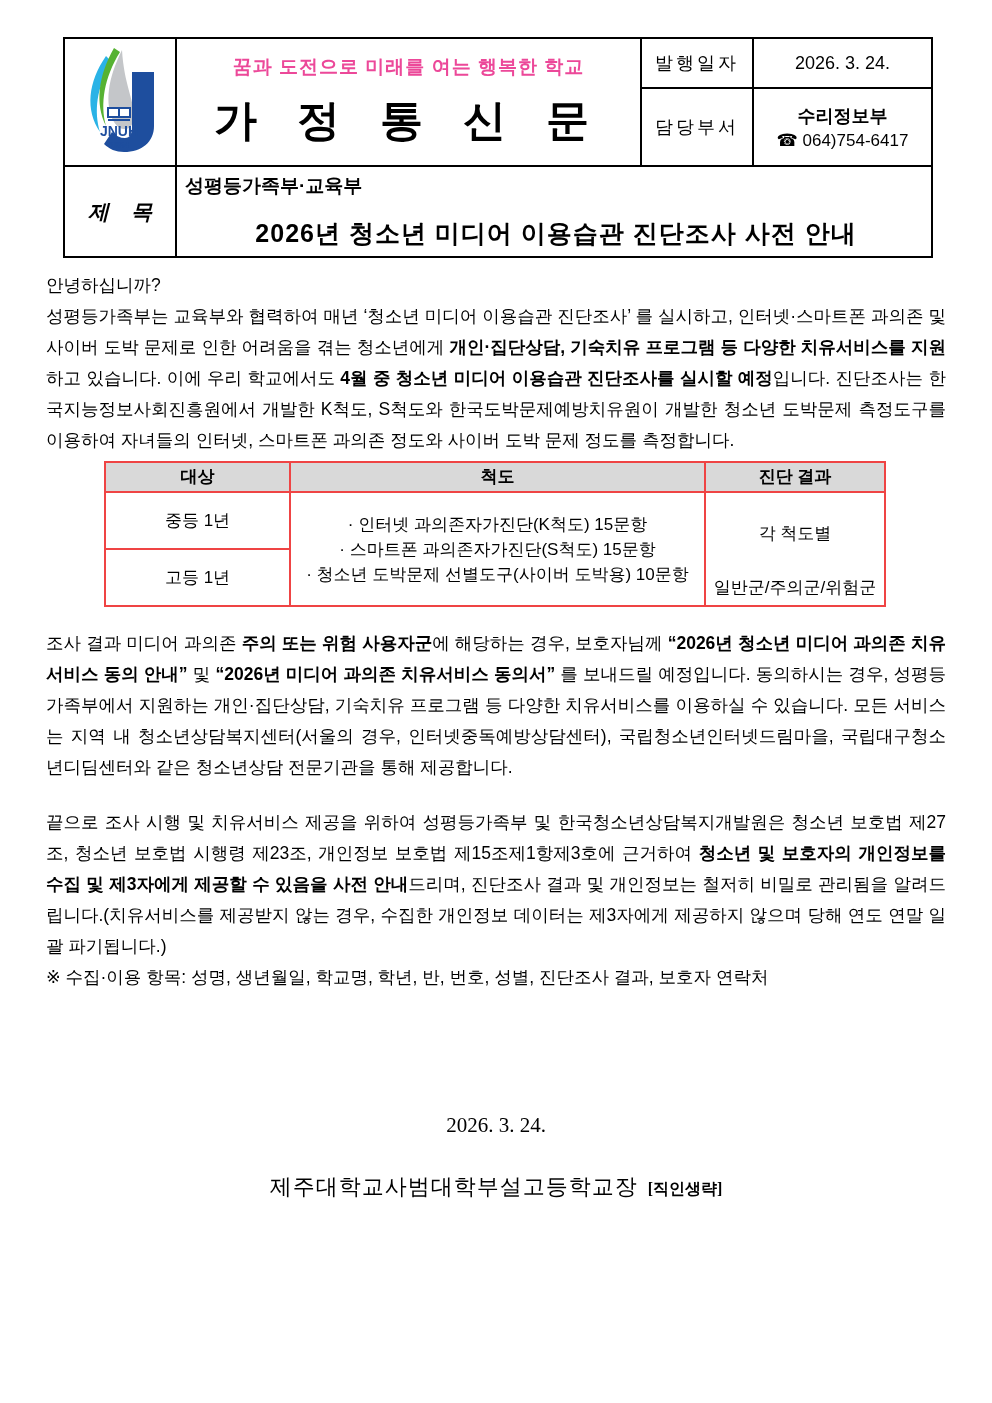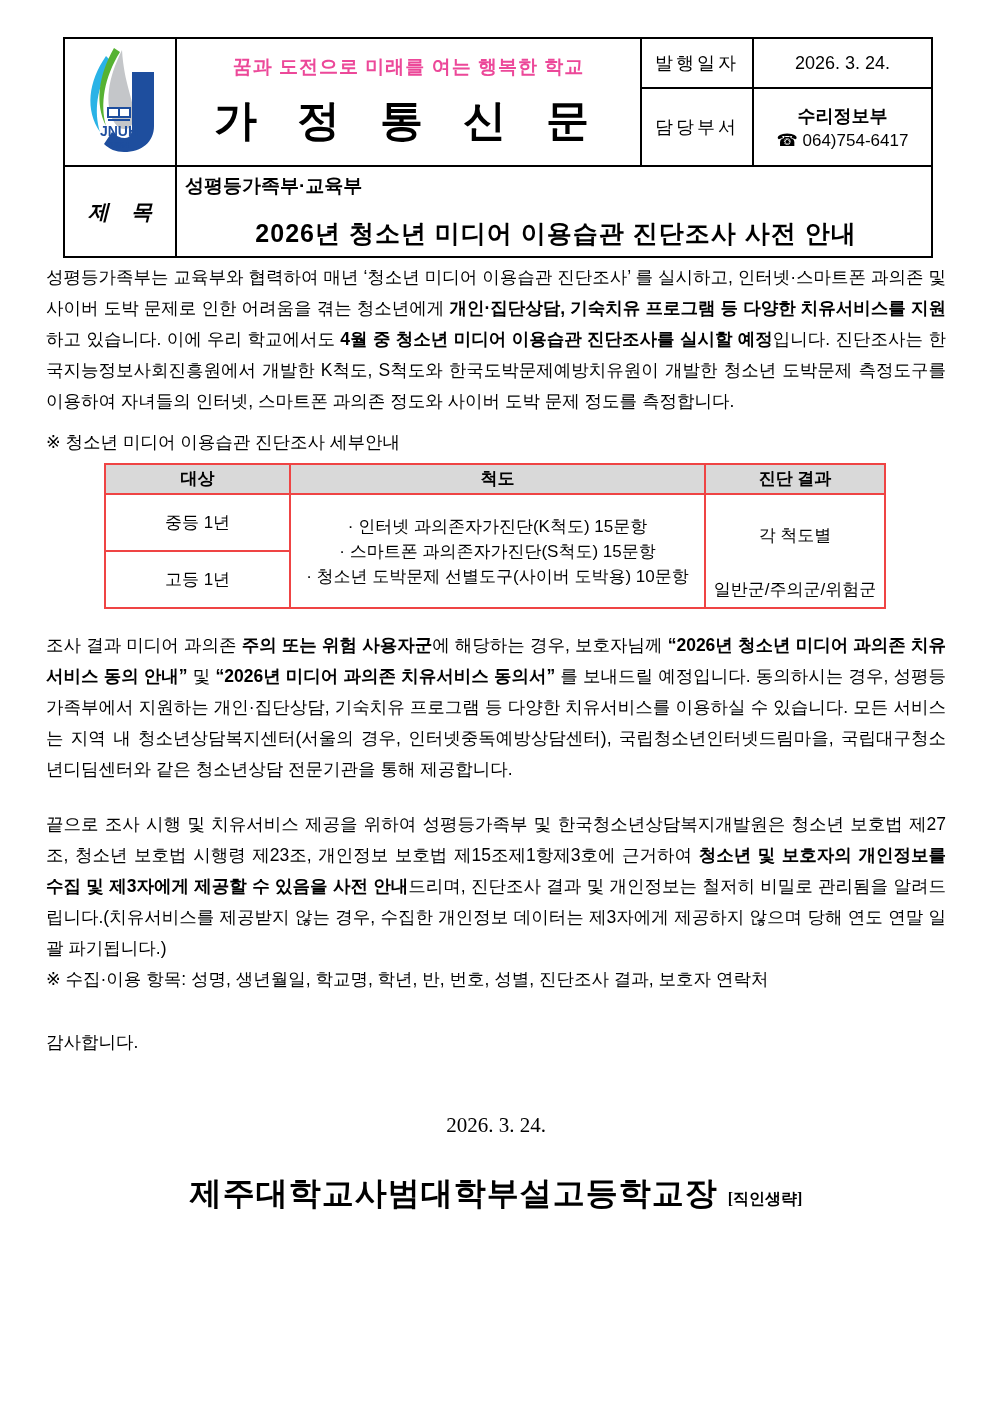--- a/index.html
+++ b/index.html
@@ -91,21 +91,21 @@
     font-size: 21px;
     font-family: "Liberation Serif", "DejaVu Serif", serif;
   }
   .signature-line {
     position: absolute;
     left: 0; top: 1172px;
     width: 100%;
     text-align: center;
     font-family: "Liberation Serif", "DejaVu Serif", serif;
   }
-  .signer { font-size: 32px; font-weight: bold; letter-spacing: 1px; }
+  .signer { font-size: 22px; font-weight: normal; letter-spacing: 1px; }
   .seal-note { font-size: 16px; font-weight: bold; margin-left: 6px; }
 
   
   .logo-wrap { display: inline-block; width: 96px; height: 116px; }
 </style>
 </head>
 <body>
 
 <div class="page">
 
@@ -152,24 +152,24 @@
       <td class="subject-label-cell">제  목</td>
       <td class="subject-cell" colspan="3">
         <div class="subject-org">성평등가족부·교육부</div>
         <div class="subject-title">2026년 청소년 미디어 이용습관 진단조사 사전 안내</div>
       </td>
     </tr>
   </tbody>
     </table>
 
   <div class="content">
+    <div class="greeting">안녕하십니까?</div>
 
     <div class="para"><span> 성평등가족부는 교육부와 협력하여 매년 ‘청소년 미디어 이용습관 진단조사’ 를 실시하고, 인터넷·스마트폰 과의존 및 사이버 도박 문제로 인한 어려움을 겪는 청소년에게 </span><b>개인·집단상담, 기숙치유 프로그램 등 다양한 치유서비스를 지원</b><span>하고 있습니다. 이에 우리 학교에서도 </span><b>4월 중 청소년 미디어 이용습관 진단조사를 실시할 예정</b><span>입니다. 진단조사는 한국지능정보사회진흥원에서 개발한 K척도, S척도와 한국도박문제예방치유원이 개발한 청소년 도박문제 측정도구를 이용하여 자녀들의 인터넷, 스마트폰 과의존 정도와 사이버 도박 문제 정도를 측정합니다.</span></div>
 
-    <div class="note-line">※ 청소년 미디어 이용습관 진단조사 세부안내</div>
 
     <table class="detail">
       <tbody>
           <tr>
         <th class="col-target">대상</th>
         <th class="col-scale">척도</th>
         <th class="col-result">진단 결과</th>
       </tr>
       <tr class="target-row">
         <td>중등 1년</td>
@@ -187,21 +187,20 @@
         <td>고등 1년</td>
       </tr>
     </tbody>
       </table>
 
     <div class="para para2"><span> 조사 결과 미디어 과의존 </span><b>주의 또는 위험 사용자군</b><span>에 해당하는 경우, 보호자님께 </span><b>“2026년 청소년 미디어 과의존 치유서비스 동의 안내”</b><span> 및 </span><b>“2026년 미디어 과의존 치유서비스 동의서”</b><span> 를 보내드릴 예정입니다. 동의하시는 경우, 성평등가족부에서 지원하는 개인·집단상담, 기숙치유 프로그램 등 다양한 치유서비스를 이용하실 수 있습니다. 모든 서비스는 지역 내 청소년상담복지센터(서울의 경우, 인터넷중독예방상담센터), 국립청소년인터넷드림마을, 국립대구청소년디딤센터와 같은 청소년상담 전문기관을 통해 제공합니다.</span></div>
 
     <div class="para para3"><span> 끝으로 조사 시행 및 치유서비스 제공을 위하여 성평등가족부 및 한국청소년상담복지개발원은 청소년  보호법 제27조, 청소년 보호법 시행령 제23조, 개인정보 보호법 제15조제1항제3호에 근거하여 </span><b>청소년 및 보호자의 개인정보를 수집 및 제3자에게 제공할 수 있음을 사전 안내</b><span>드리며, 진단조사 결과 및 개인정보는 철저히 비밀로 관리됨을 알려드립니다.(치유서비스를 제공받지 않는 경우, 수집한 개인정보 데이터는 제3자에게 제공하지 않으며 당해 연도 연말 일괄 파기됩니다.)</span></div>
     <div class="collect-line">※ 수집·이용 항목: 성명, 생년월일, 학교명, 학년, 반, 번호, 성별, 진단조사 결과, 보호자 연락처</div>
 
-    <div class="thanks">감사합니다.</div>
   </div>
 
   <div class="date-line">2026. 3. 24.</div>
 
   <div class="signature-line">
     <span class="signer">제주대학교사범대학부설고등학교장</span>
     <span class="seal-note">[직인생략]</span>
   </div>
 
 </div>

